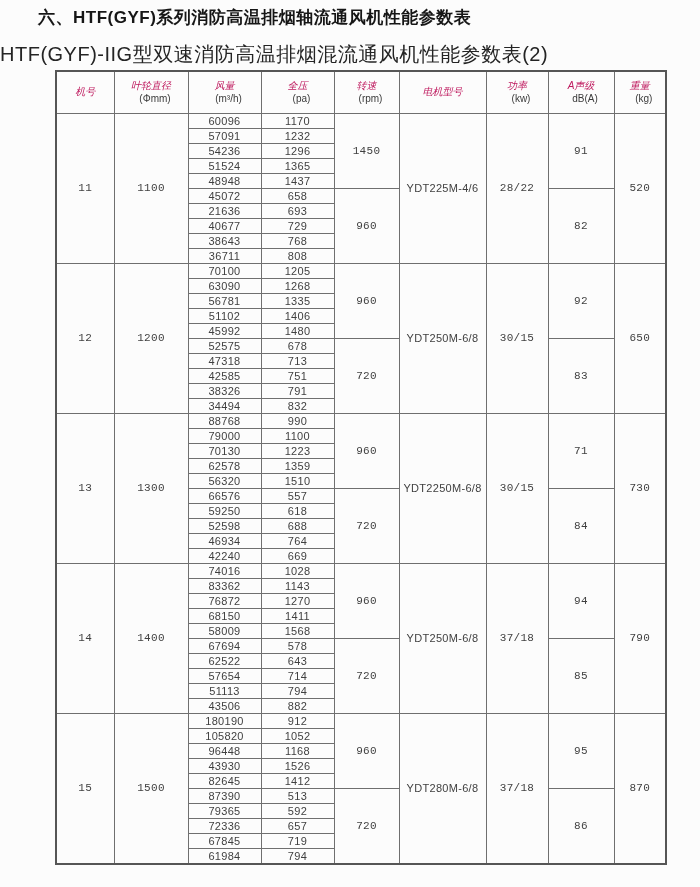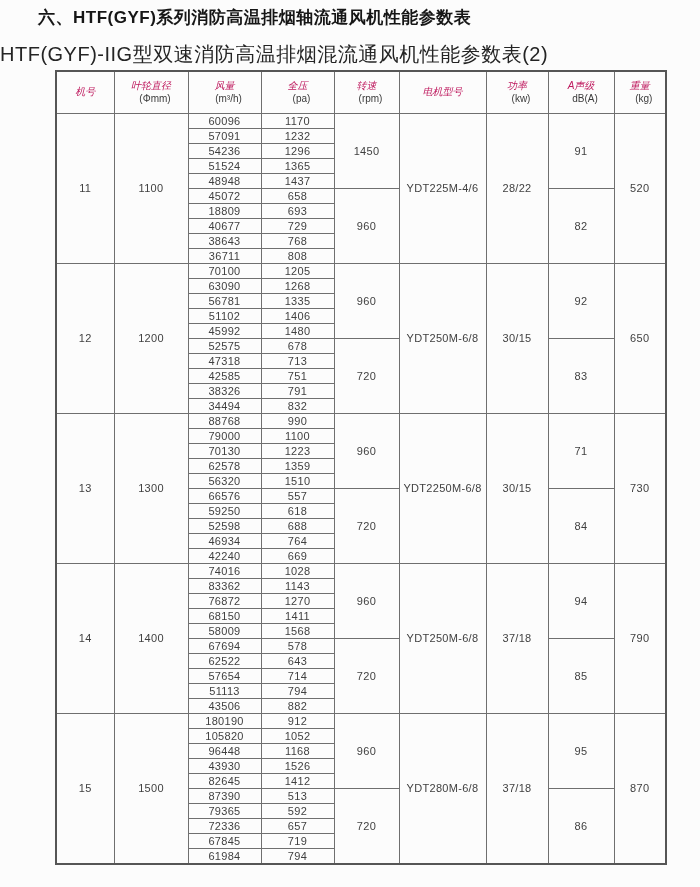--- a/index.html
+++ b/index.html
@@ -60,21 +60,21 @@
   table.perf thead tr { height: 42px; }
   table.perf tbody tr { height: 14px; }
   table.perf tbody td {
     font-size: 11px;
     line-height: 14px;
     letter-spacing: 0.3px;
   }
   .hdr-line1 { font-size: 10px; line-height: 14px; color: #be185d; font-style: italic; }
   .hdr-line2 { font-size: 10px; line-height: 12px; color: #3a3a3a; padding-left: 8px; }
   td.motor { font-size: 10.5px; letter-spacing: 0; }
-  td.merged { font-size: 11px; }
+  td.merged { font-size: 11px; font-family: Liberation Mono, monospace; }
 </style>
 </head>
 <body>
 
 <div class="page">
   <div class="doc-title">六、HTF(GYF)系列消防高温排烟轴流通风机性能参数表</div>
   <div class="doc-subtitle">HTF(GYF)-IIG型双速消防高温排烟混流通风机性能参数表(2)</div>
 
   <table class="perf">
     <colgroup>
@@ -154,21 +154,21 @@
           <td>48948</td>
           <td>1437</td>
         </tr>
         <tr>
           <td>45072</td>
           <td>658</td>
           <td class="merged" rowspan="5">960</td>
           <td class="merged" rowspan="5">82</td>
         </tr>
         <tr>
-          <td>18809</td>
+          <td>21636</td>
           <td>693</td>
         </tr>
         <tr>
           <td>40677</td>
           <td>729</td>
         </tr>
         <tr>
           <td>38643</td>
           <td>768</td>
         </tr>

